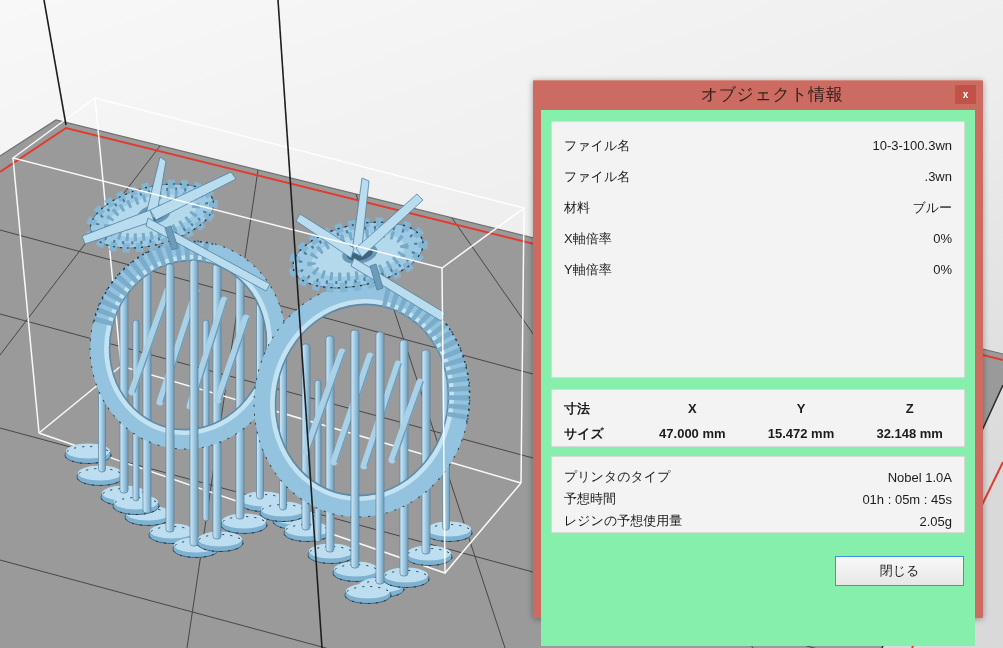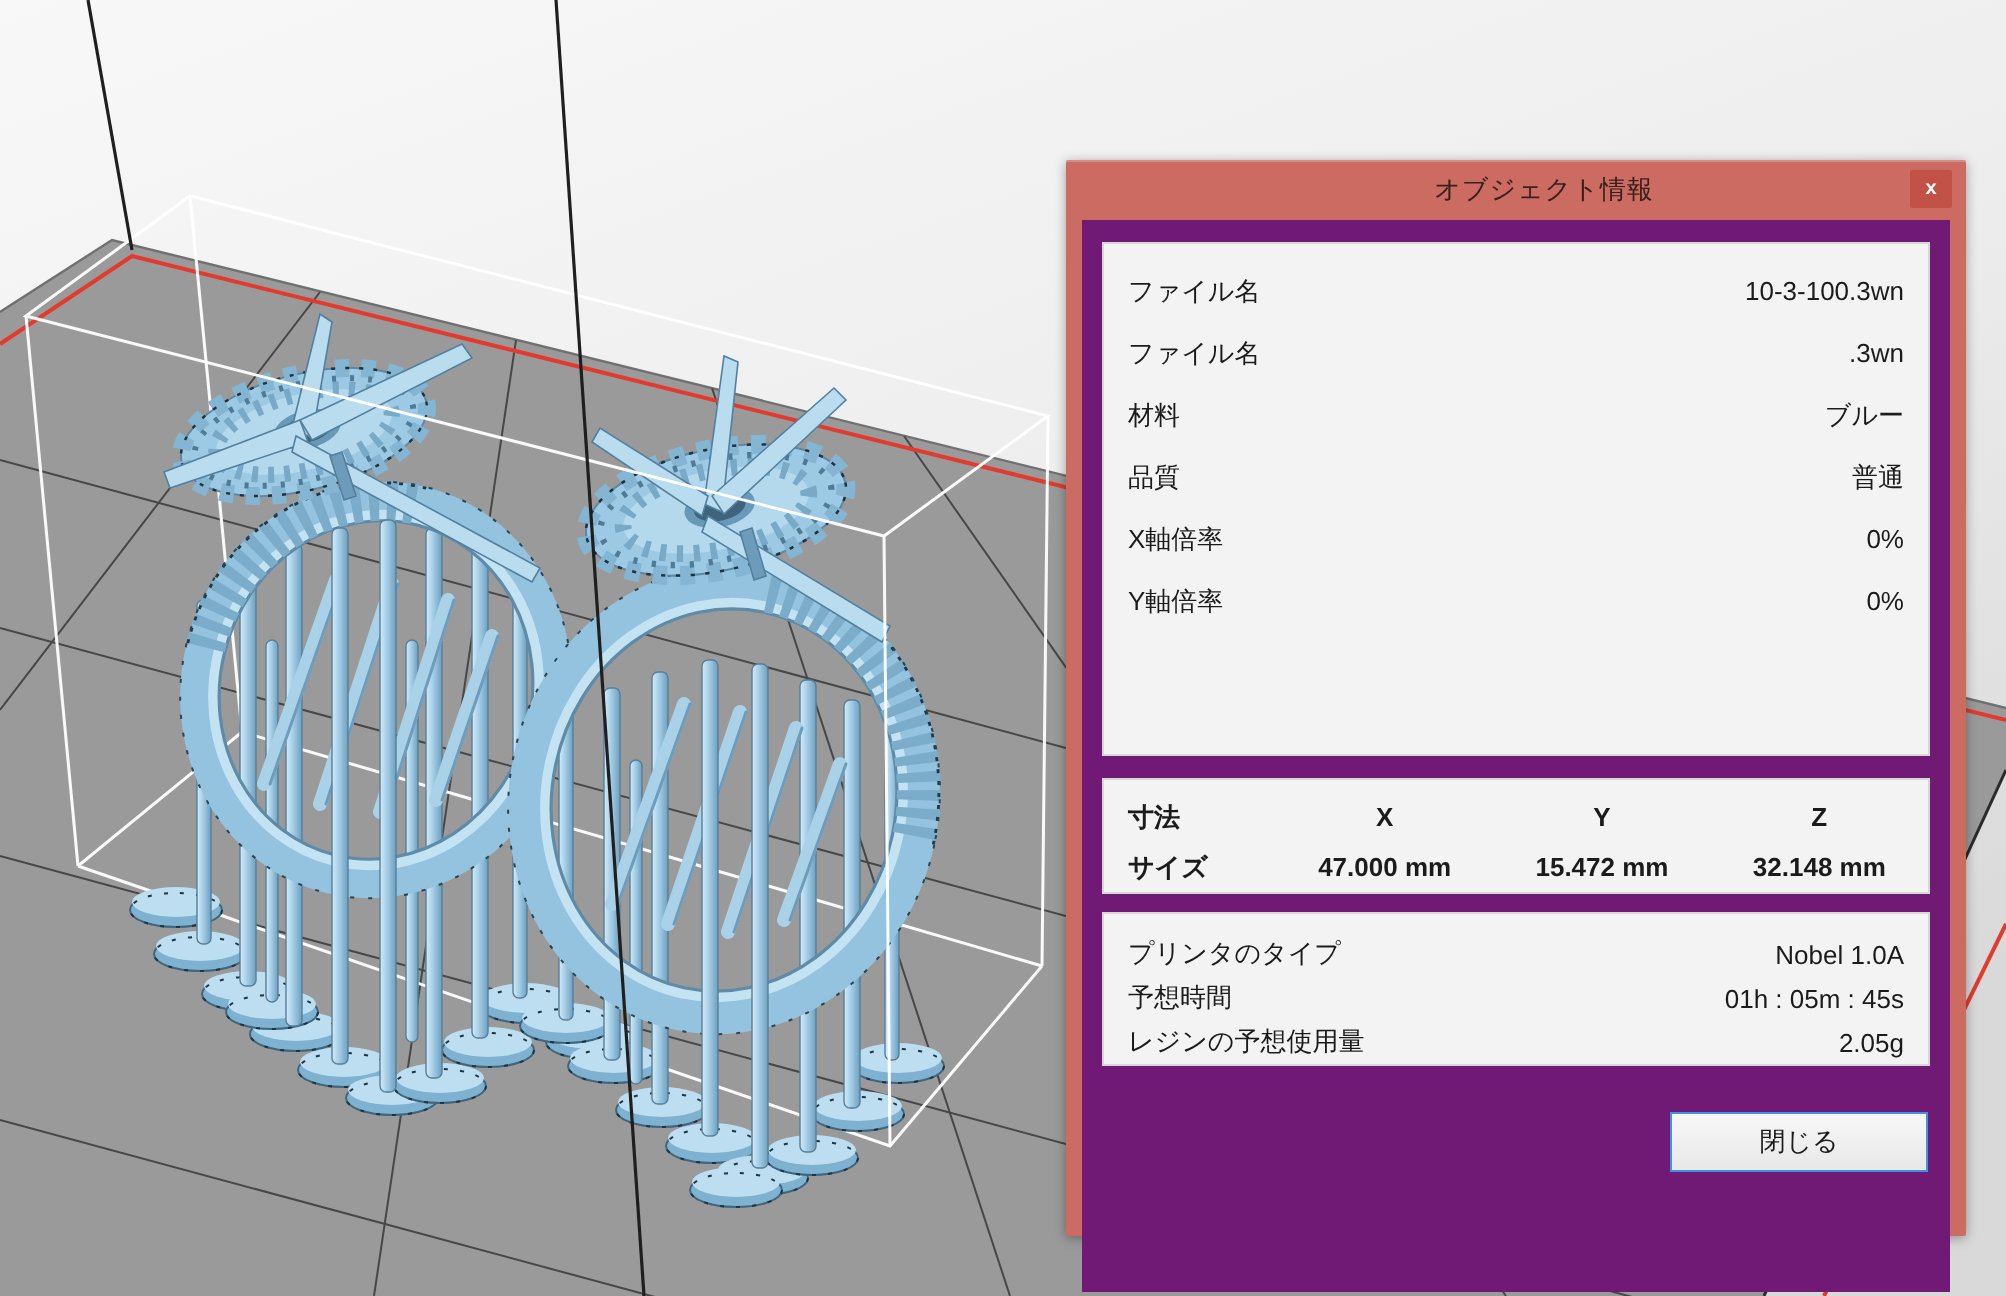--- a/index.html
+++ b/index.html
@@ -11,30 +11,30 @@
   .stage svg{position:absolute;left:0;top:0;display:block;}
 
   
   .dlg{
     position:absolute;left:533px;top:80px;width:450px;height:538px;
     background:#cb6b61;border-radius:1px;
     box-shadow:0 1px 6px rgba(0,0,0,.35), inset 0 1px 0 rgba(255,255,255,.22);
   }
   .dlg-title{
     height:30px;line-height:30px;text-align:center;
-    font-size:13px;color:#38201c;letter-spacing:.5px;margin-left:28px;
+    font-size:17px;color:#38201c;letter-spacing:.5px;margin-left:28px;
   }
   .dlg-x{
     position:absolute;top:5px;right:7px;width:21px;height:19px;
     background:#c25248;color:#fff;font-size:10px;font-weight:bold;
     line-height:19px;text-align:center;cursor:default;border-radius:1px;
   }
   .dlg-body{
     position:absolute;left:8px;top:30px;width:434px;height:536px;
-    background:#701a75;
+    background:#86efac;
     padding-left:20px;
   }
   .panel{
     position:absolute;left:10px;width:414px;
     background:#f3f3f3;border:1px solid #d8d8d8;
     font-size:13px;color:#1b1b1b;
   }
   .p1{top:11px;height:257px;padding-top:8px;}
   .p2{top:279px;height:58px;padding-top:6px;font-weight:bold;}
   .p3{top:346px;height:77px;padding-top:9px;}
@@ -255,24 +255,20 @@
           </div>
         <div class="irow">
             <span>ファイル名</span>
             <span>.3wn</span>
           </div>
         <div class="irow">
             <span>材料</span>
             <span>ブルー</span>
           </div>
         <div class="irow">
-            <span>品質</span>
-            <span>普通</span>
-          </div>
-        <div class="irow">
             <span>X軸倍率</span>
             <span>0%</span>
           </div>
         <div class="irow">
             <span>Y軸倍率</span>
             <span>0%</span>
           </div>
       </div>
 
       <div class="panel p2">

